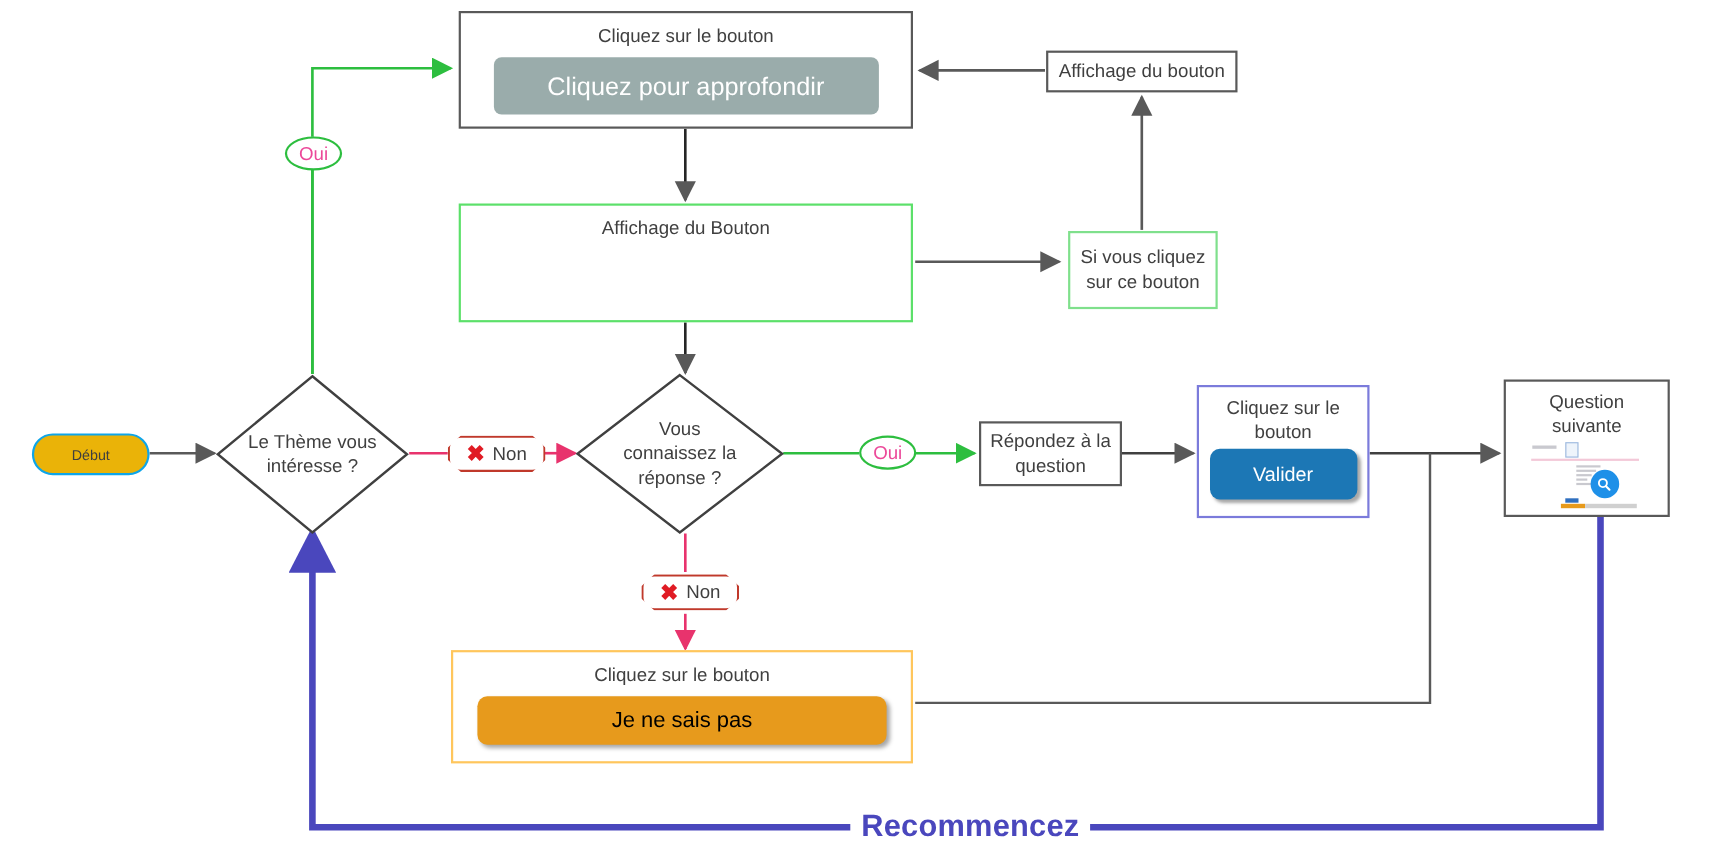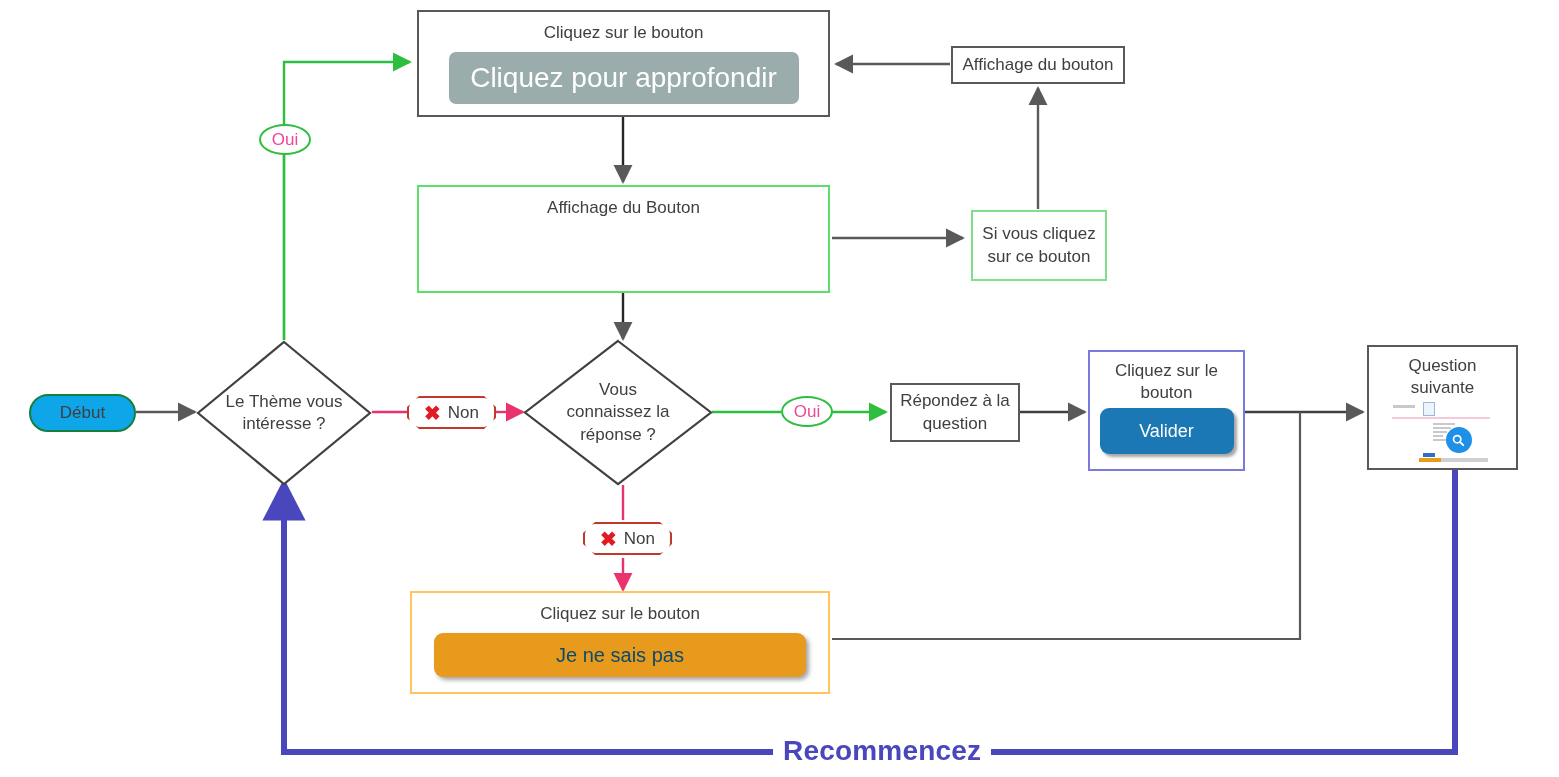--- a/index.html
+++ b/index.html
@@ -57,45 +57,45 @@
     margin-bottom: 8px;
     padding: 0 6px;
   }
   .card-button {
     display: flex;
     align-items: center;
     justify-content: center;
     text-align: center;
     color: #ffffff;
     border-radius: 7px;
-    font-size: 28px;
+    font-size: 23px;
   }
   .card-grey   { border: 2px solid #595959; }
   .card-green  { border: 2px solid #5ce06a; }
   .card-blue   { border: 2px solid #7b7bdb; }
   .card-orange { border: 2px solid #ffc65c; }
 
   .btn-grey   { background: #9aacab; }
   .btn-green  { background: #46b06a; }
   .btn-blue   { background: #1c77b5; border-radius: 9px;
                 box-shadow: 3px 3px 3px rgba(0,0,0,.35); }
-  .btn-orange { background: #e79a1c; color: #0c4a6e;
+  .btn-orange { background: #e79a1c; color: #000000;
                 border-radius: 9px;
                 box-shadow: 3px 3px 4px rgba(0,0,0,.35); }
 
   
   .terminator {
-    border: 2px solid #15803d;
+    border: 2px solid #0ea5e9;
     border-radius: 999px;
-    background: #0ea5e9;
+    background: #eab308;
     display: flex;
     align-items: center;
     justify-content: center;
     color: #3f3f3f;
-    font-size: 17px;
+    font-size: 13px;
   }
   
   .diamond-wrap { position: absolute; }
   .diamond-text {
     position: absolute;
     left: 0; top: 0;
     width: 100%; height: 100%;
     display: flex;
     align-items: center;
     justify-content: center;

